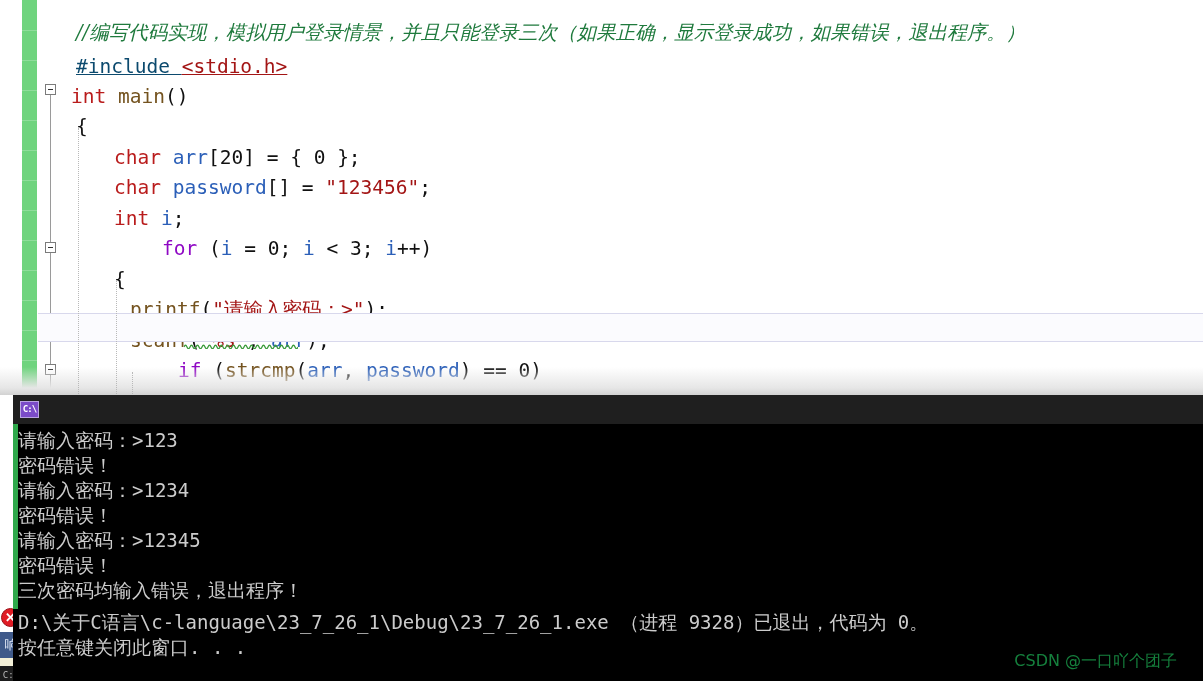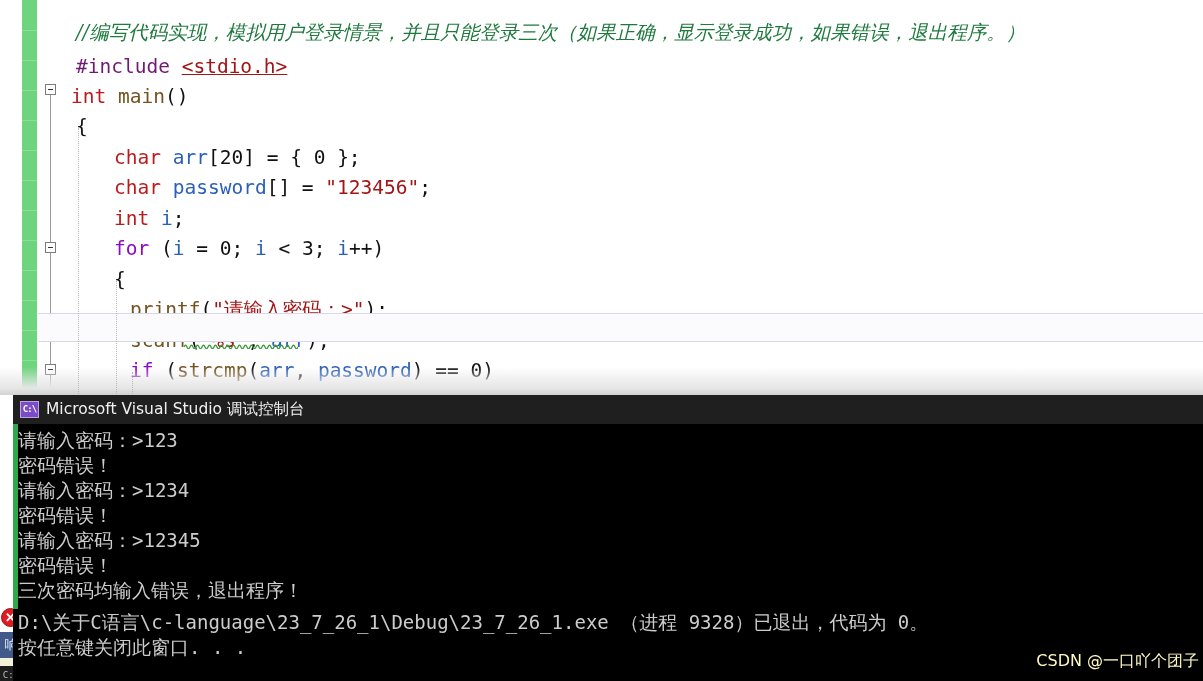--- a/index.html
+++ b/index.html
@@ -89,24 +89,24 @@
     line-height: 30px;
     white-space: pre;
   }
   .cl {
     position: absolute;
     left: 0;
     height: 30px;
     white-space: pre;
   }
   .k-comment { color: #1f7a3d; font-style: italic; font-family: "DejaVu Serif","Liberation Serif",serif; }
-  .k-pp      { color: #701a75; }
+  .k-pp      { color: #0c4a6e; text-decoration: underline; }
   .k-ppinc   { color: #a31515; text-decoration: underline; }
   .k-type    { color: #b91c1c; }
-  .k-kw      { color: #8f08c4; }
+  .k-kw      { color: #8f08c4; margin-left: 48px; }
   .k-str     { color: #a31515; }
   .k-plain   { color: #111111; }
   .k-var     { color: #2b5fb8; }
   .k-func    { color: #74531f; }
   .k-num     { color: #111111; }
 
   
   .curline {
     position: absolute;
     left: 38px;
@@ -257,23 +257,23 @@
     white-space: pre;
   }
   .con-line {
     position: absolute;
     left: 5px;
     height: 25px;
     white-space: pre;
   }
   .watermark {
     position: absolute;
-    right: 4px;
+    right: 26px;
     bottom: 9px;
-    color: #fef9c3;
+    color: #15803d;
     font-size: 16px;
     font-family: "DejaVu Sans", "Liberation Sans", sans-serif;
     white-space: nowrap;
   }
 </style>
 </head>
 <body>
 
 <div id="app">
 
@@ -330,21 +330,20 @@
   <div class="err-strip" style="top:600px; height:81px;"></div>
   <div class="err-icon" style="top:608px;">✕</div>
   <div class="err-row2" style="top:632px;">响</div>
   <div class="err-row3" style="top:658px;"></div>
   <div class="err-row4" style="top:666px;">C:\</div>
 
   <div id="console">
 
     <div class="con-title">
       <div class="con-icon">C:\</div>
-      <div class="con-title-text">Microsoft Visual Studio 调试控制台</div>
     </div>
 
     <div class="con-green-edge"></div>
 
     <div class="con-body"><div class="con-line" style="top: 4px;">请输入密码：&gt;123</div><div class="con-line" style="top: 29px;">密码错误！</div><div class="con-line" style="top: 54px;">请输入密码：&gt;1234</div><div class="con-line" style="top: 79px;">密码错误！</div><div class="con-line" style="top: 104px;">请输入密码：&gt;12345</div><div class="con-line" style="top: 129px;">密码错误！</div><div class="con-line" style="top: 154px;">三次密码均输入错误，退出程序！</div><div class="con-line" style="top: 186px;">D:\关于C语言\c-language\23_7_26_1\Debug\23_7_26_1.exe （进程 9328）已退出，代码为 0。</div><div class="con-line" style="top: 211px;">按任意键关闭此窗口. . .</div></div>
 
     <div class="watermark">CSDN @一口吖个团子</div>
   </div>
 
 </div>

